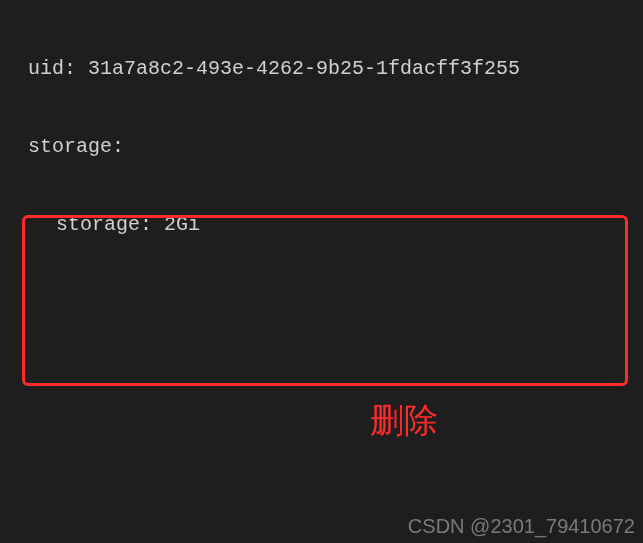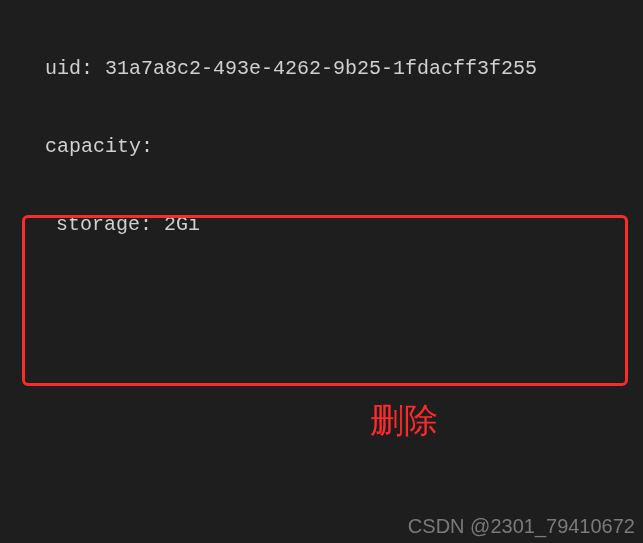--- a/index.html
+++ b/index.html
@@ -13,21 +13,21 @@
     font-size: 20px;
     line-height: 26px;
     color: #d0d0d0;
   }
   .terminal {
     position: relative;
     padding: 4px 0 0 0;
     white-space: pre;
   }
   .line { display: block; }
-  .i1 { padding-left: 28px; margin-left: 17px; }  
+  .i1 { padding-left: 28px; }  
   .i2 { padding-left: 56px; }  
   .box {
     position: absolute;
     border: 3px solid #ff2a2a;
     border-radius: 6px;
     pointer-events: none;
   }
   .annotation {
     position: absolute;
     font-family: "SimSun", "KaiTi", serif;
@@ -42,21 +42,21 @@
     color: #7a7a7a;
     font-size: 20px;
     font-family: Arial, sans-serif;
   }
 </style>
 </head>
 <body>
 
 <div class="terminal">
   <span class="line i1">uid: 31a7a8c2-493e-4262-9b25-1fdacff3f255</span>
-  <span class="line i1">capacity:</span>
+  <span class="line i1">storage:</span>
   <span class="line i2">storage: 2Gi</span>
   
   
   
   
   
   
   
   
   

